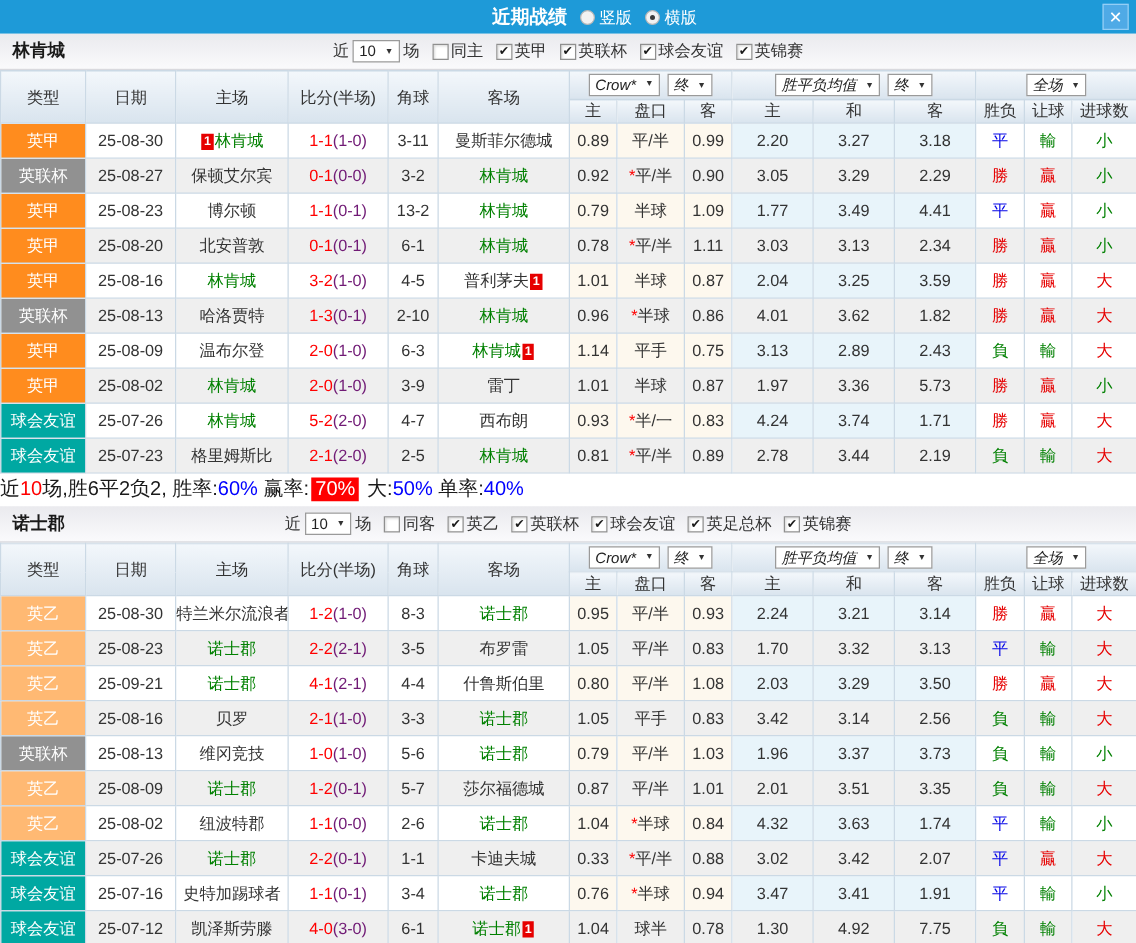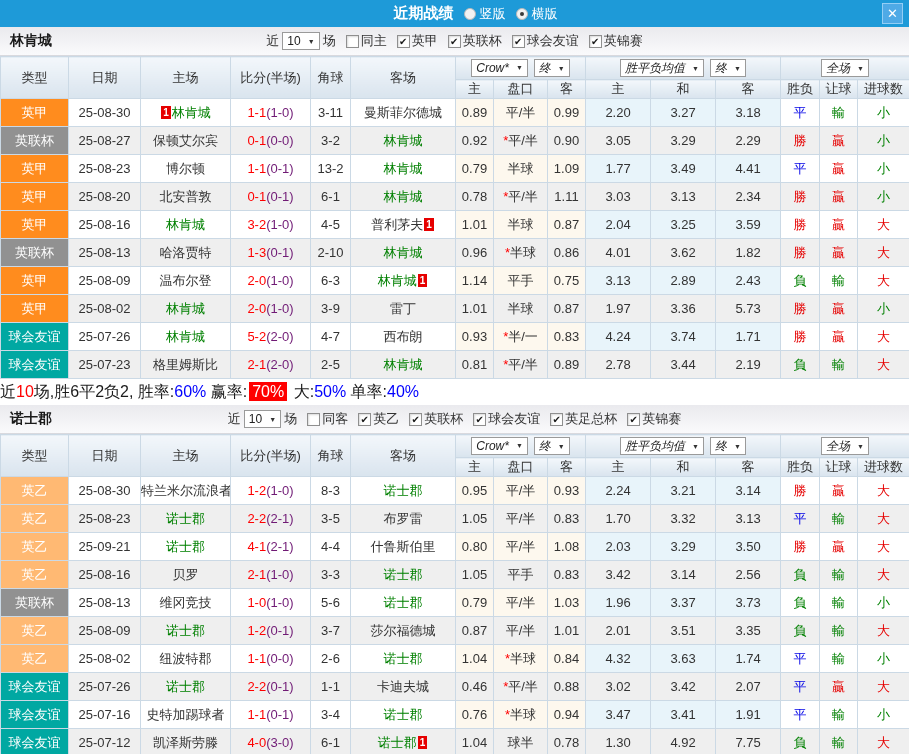--- a/index.html
+++ b/index.html
@@ -533,21 +533,21 @@
             <td class="blue">3.73</td>
             <td><span class="c-green">負</span></td>
             <td><span class="c-green">輸</span></td>
             <td><span class="c-green">小</span></td>
           </tr>
           <tr class="alt">
             <td class="type" style="background: rgb(255, 185, 115);">英乙</td>
             <td>25-08-09</td>
             <td class="team"><span class="team-green">诺士郡</span></td>
             <td class="score"><span class="ft">1-2</span><span class="ht">(0-1)</span></td>
-            <td>3-7</td>
+            <td>5-7</td>
             <td class="team"><span>莎尔福德城</span></td>
             <td class="cream">0.87</td>
             <td class="cream"><span>平/半</span></td>
             <td class="cream">1.01</td>
             <td class="blue">2.01</td>
             <td class="blue">3.51</td>
             <td class="blue">3.35</td>
             <td><span class="c-green">負</span></td>
             <td><span class="c-green">輸</span></td>
             <td><span class="c-red">大</span></td>
@@ -569,21 +569,21 @@
             <td><span class="c-green">輸</span></td>
             <td><span class="c-green">小</span></td>
           </tr>
           <tr class="alt">
             <td class="type" style="background: rgb(0, 168, 162);">球会友谊</td>
             <td>25-07-26</td>
             <td class="team"><span class="team-green">诺士郡</span></td>
             <td class="score"><span class="ft">2-2</span><span class="ht">(0-1)</span></td>
             <td>1-1</td>
             <td class="team"><span>卡迪夫城</span></td>
-            <td class="cream">0.46</td>
+            <td class="cream">0.33</td>
             <td class="cream"><span class="star">*</span><span>平/半</span></td>
             <td class="cream">0.88</td>
             <td class="blue">3.02</td>
             <td class="blue">3.42</td>
             <td class="blue">2.07</td>
             <td><span class="c-blue">平</span></td>
             <td><span class="c-red">贏</span></td>
             <td><span class="c-red">大</span></td>
           </tr>
           <tr>

